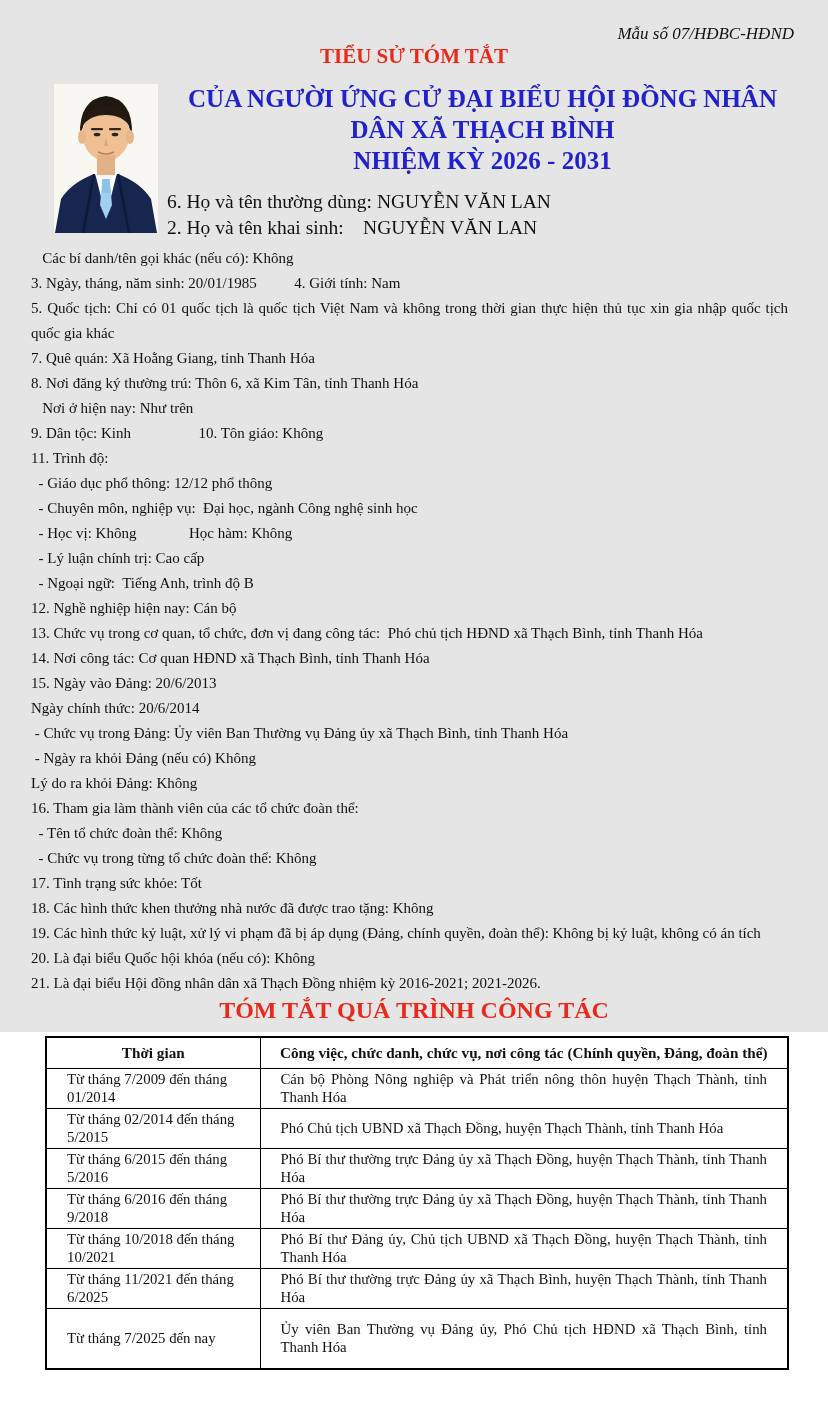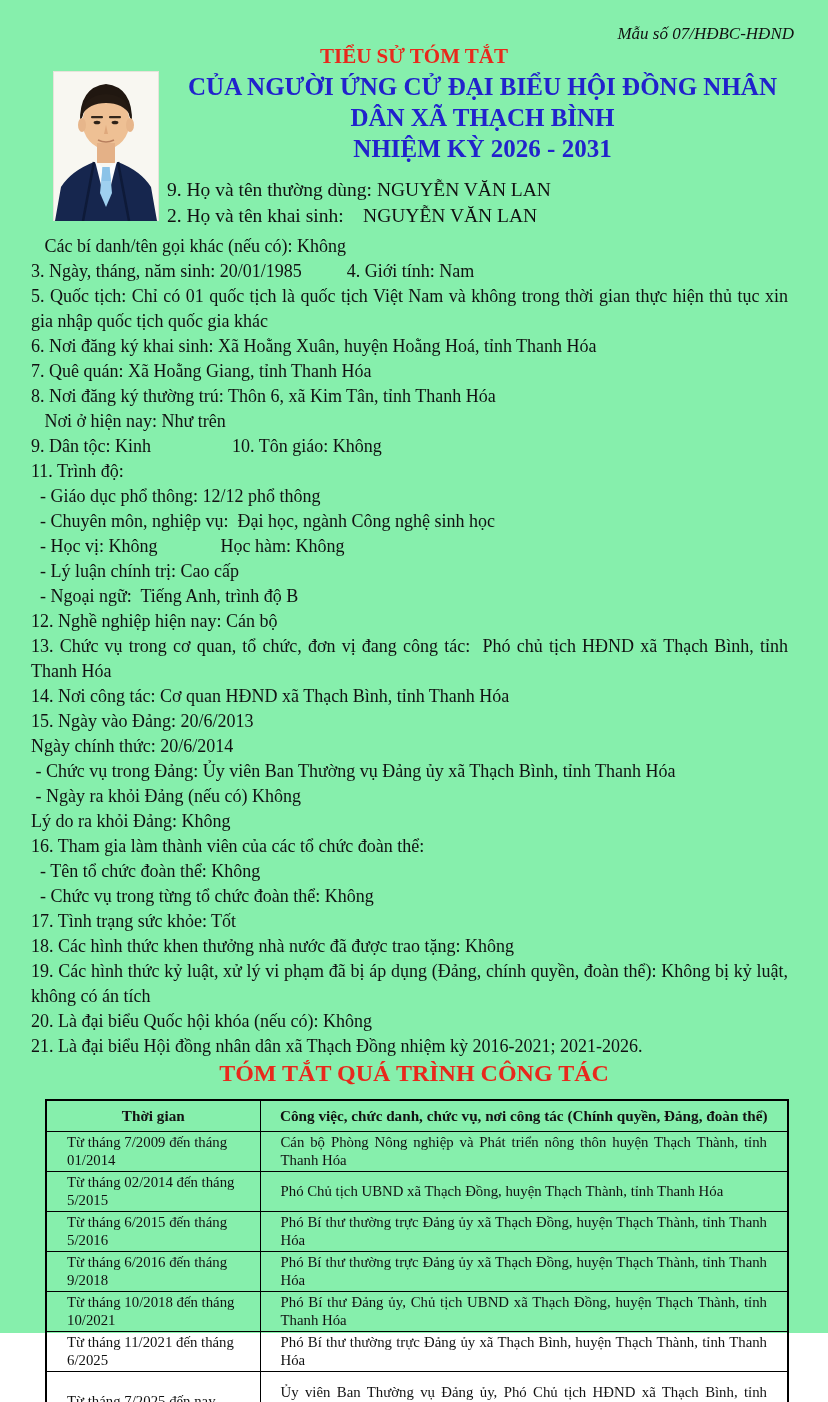--- a/index.html
+++ b/index.html
@@ -8,42 +8,42 @@
     --ink: #111111;
   }
   * { margin: 0; padding: 0; box-sizing: border-box; }
   html, body { background: #ffffff; }
   body {
     width: 828px; height: 1402px;
     font-family: "Liberation Serif", "DejaVu Serif", serif;
     color: var(--ink);
     overflow: hidden;
   }
-  .page { position: relative; width: 828px; height: 1333px; background: #86efac; font-family: Liberation Serif, serif; }
+  .page { position: relative; width: 828px; height: 1032px; background: #e5e5e5; font-family: Liberation Serif, serif; }
 
   .form-code {
     text-align: right;
     padding: 24px 34px 0 0;
     font-style: italic;
     font-size: 17px;
     line-height: 20px;
   }
 
   .title-red {
     text-align: center;
     color: var(--red);
     font-weight: bold;
     font-size: 21px;
     line-height: 24px;
     margin-top: 0;
   }
 
   .head-row {
     display: flex;
-    margin: 3px 30px 0 53px;
+    margin: 15px 30px 0 53px;
     gap: 8px;
   }
   .photo {
     flex: none;
     width: 106px; height: 150px;
     background: #f8f7f1;
   }
   .photo svg { display: block; width: 106px; height: 150px; }
   .head-right { flex: 1; min-width: 0; }
 
@@ -56,21 +56,21 @@
   }
   .name-fields {
     margin-top: 13px;
     font-size: 19.5px;
     line-height: 26px;
   }
   .name-line { white-space: pre-wrap; }
 
   .info-list {
     margin: 5px 40px 0 31px;
-    font-size: 18px;
+    font-size: 15px;
     line-height: 25px;
     text-align: justify;
   }
   .para { white-space: pre-wrap; }
 
   .section-title {
     text-align: center;
     color: var(--red);
     font-weight: bold;
     font-size: 24px;
@@ -149,31 +149,30 @@
         <path d="M65 91 L76 150" stroke="#0e1a38" stroke-width="2.5" fill="none"></path>
       </svg>
     </div>
     <div class="head-right">
       <div class="title-blue">
         <div>CỦA NGƯỜI ỨNG CỬ ĐẠI BIỂU HỘI ĐỒNG NHÂN</div>
         <div>DÂN XÃ THẠCH BÌNH</div>
         <div>NHIỆM KỲ 2026 - 2031</div>
       </div>
       <div class="name-fields" id="name-fields">
-          <div class="name-line">9. Họ và tên thường dùng: NGUYỄN VĂN LAN</div>
+          <div class="name-line">6. Họ và tên thường dùng: NGUYỄN VĂN LAN</div>
           <div class="name-line">2. Họ và tên khai sinh:&nbsp;&nbsp;&nbsp; NGUYỄN VĂN LAN</div>
         </div>
     </div>
   </div>
 
   <div class="info-list" id="info-list">
       <div class="para">&nbsp;&nbsp;&nbsp;Các bí danh/tên gọi khác (nếu có): Không</div>
       <div class="para">3. Ngày, tháng, năm sinh: 20/01/1985&nbsp;&nbsp;&nbsp;&nbsp;&nbsp;&nbsp;&nbsp;&nbsp;&nbsp; 4. Giới tính: Nam</div>
       <div class="para">5. Quốc tịch: Chỉ có 01 quốc tịch là quốc tịch Việt Nam và không trong thời gian thực hiện thủ tục xin gia nhập quốc tịch quốc gia khác</div>
-      <div class="para">6. Nơi đăng ký khai sinh: Xã Hoằng Xuân, huyện Hoằng Hoá, tỉnh Thanh Hóa</div>
       <div class="para">7. Quê quán: Xã Hoằng Giang, tỉnh Thanh Hóa</div>
       <div class="para">8. Nơi đăng ký thường trú: Thôn 6, xã Kim Tân, tỉnh Thanh Hóa</div>
       <div class="para">&nbsp;&nbsp;&nbsp;Nơi ở hiện nay: Như trên</div>
       <div class="para">9. Dân tộc: Kinh&nbsp;&nbsp;&nbsp;&nbsp;&nbsp;&nbsp;&nbsp;&nbsp;&nbsp;&nbsp;&nbsp;&nbsp;&nbsp;&nbsp;&nbsp;&nbsp;&nbsp; 10. Tôn giáo: Không</div>
       <div class="para">11. Trình độ:</div>
       <div class="para">&nbsp;&nbsp;- Giáo dục phổ thông: 12/12 phổ thông</div>
       <div class="para">&nbsp;&nbsp;- Chuyên môn, nghiệp vụ:&nbsp; Đại học, ngành Công nghệ sinh học</div>
       <div class="para">&nbsp;&nbsp;- Học vị: Không&nbsp;&nbsp;&nbsp;&nbsp;&nbsp;&nbsp;&nbsp;&nbsp;&nbsp;&nbsp;&nbsp;&nbsp;&nbsp; Học hàm: Không</div>
       <div class="para">&nbsp;&nbsp;- Lý luận chính trị: Cao cấp</div>
       <div class="para">&nbsp;&nbsp;- Ngoại ngữ:&nbsp; Tiếng Anh, trình độ B</div>

